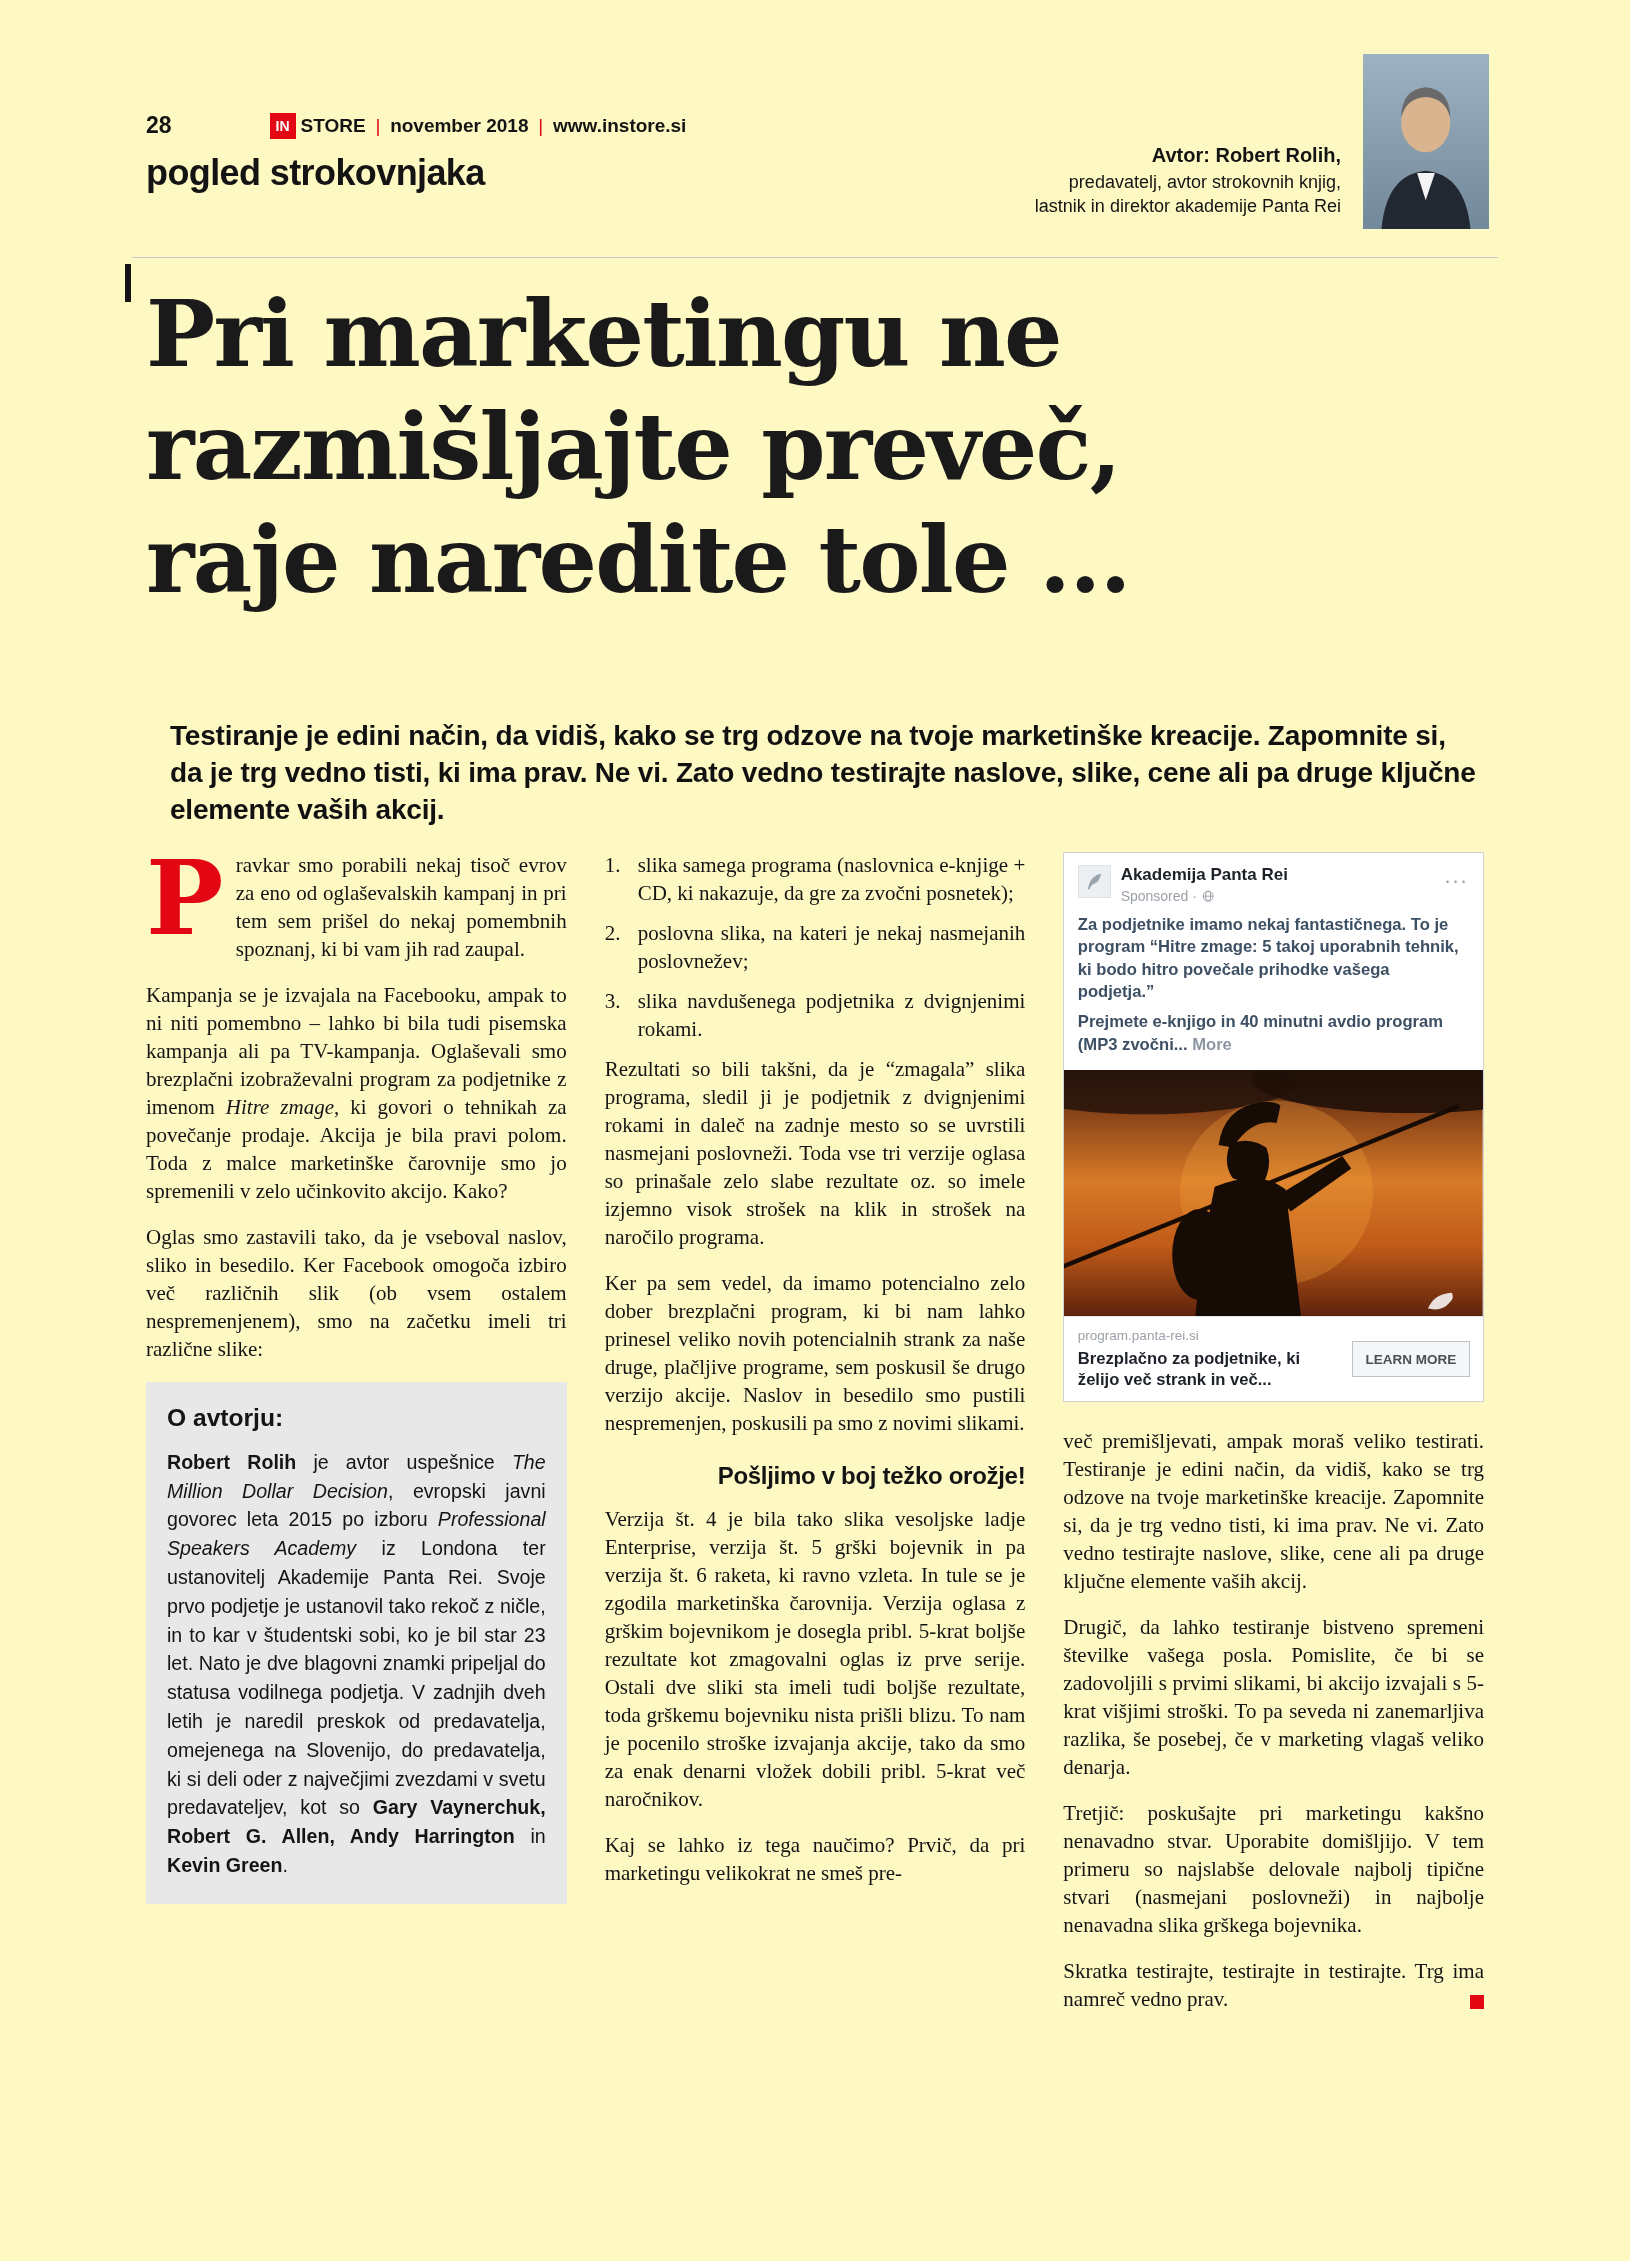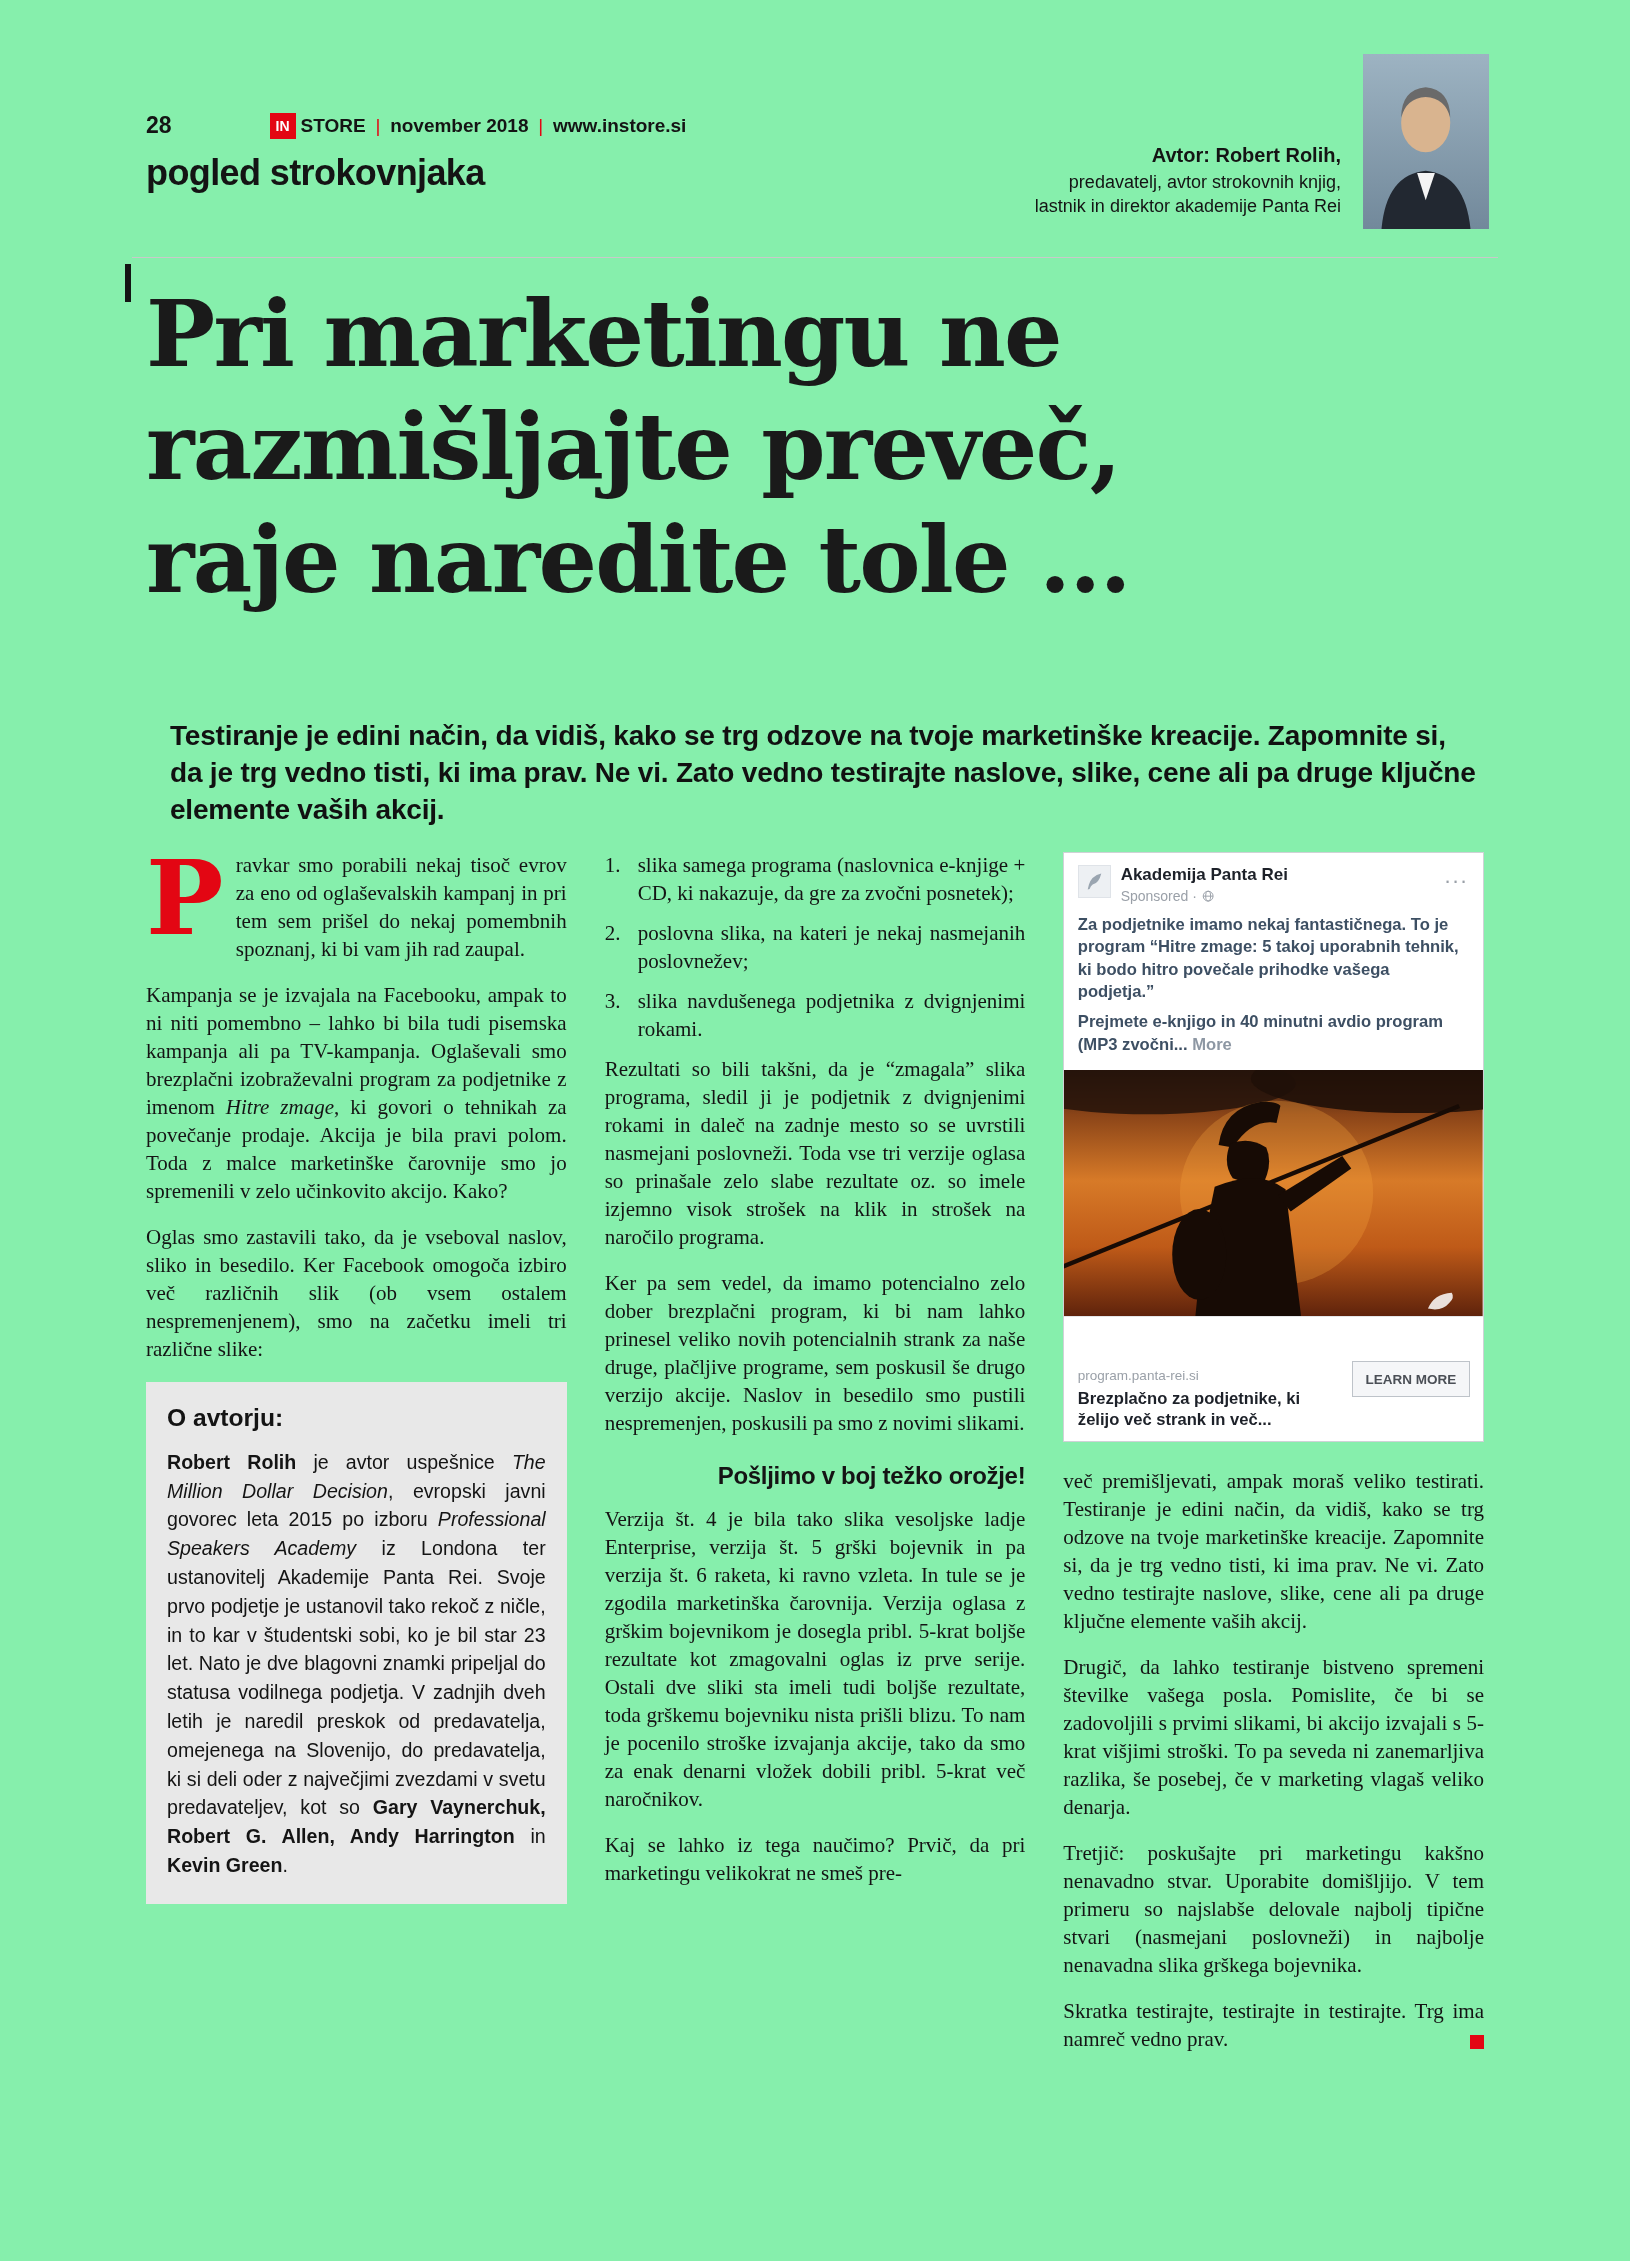--- a/index.html
+++ b/index.html
@@ -1,18 +1,18 @@
 <!DOCTYPE html>
 <html lang="sl" style="--accent: #e30613; --box-bg: #e8e8e8;font-size:9.8px"><head>
 <meta charset="utf-8">
 <style>
   :root{ --accent:#e30613; --box-bg:#e8e8e8; }
   *{box-sizing:border-box;}
   body{margin:0;background:#ffffff;}
-  .page{position:relative;width:1630px;height:2261px;background:#86efac;
+  .page{position:relative;width:1630px;height:2261px;background:#fef9c3;
         font-family:"Liberation Serif",serif;color:#141414;overflow:hidden;}
 
   
   .header-row{position:absolute;top:112px;left:146px;display:flex;align-items:center;}
   .page-num{font:700 23px "Liberation Sans",sans-serif;}
   .brand{display:flex;align-items:center;margin-left:98px;
          font-family:"Liberation Sans",sans-serif;font-weight:700;font-size:19px;}
   .logo-square{width:26px;height:26px;background:var(--accent);color:#fff;
                display:flex;align-items:center;justify-content:center;
                font-size:14px;font-weight:700;margin-right:4.9px;}
@@ -64,21 +64,21 @@
   .ad-names{margin-left:9.8px;flex:1;min-width:0;}
   .ad-page-name{font-weight:700;font-size:17px;color:#1d2129;}
   .ad-sub{font-size:14px;color:#9aa0a8;display:flex;align-items:center;gap:5.5px;margin-top:2.5px;}
   .globe{width:12.3px;height:12.3px;flex:none;}
   .ad-menu{color:#9aa0a8;font-size:22px;letter-spacing:1.8px;line-height:0.5;padding:4.9px 1.2px;cursor:pointer;}
   .ad-body{padding:1.2px 13.5px 6.1px;font-size:16.6px;line-height:1.36;color:#3d4f63;font-weight:600;}
   .ad-body p{margin:0 0 7.4px;}
   .ad-more{color:#8d97a3;font-weight:600;cursor:pointer;}
   .ad-image{display:block;width:100%;height:246px;}
   .ad-footer{border-top:0.6px solid #e4e6e9;padding:11px 13.5px;display:flex;align-items:center;gap:11px;}
-  .ad-footer .left{flex:1;min-width:0;margin-top:40px;}
+  .ad-footer .left{flex:1;min-width:0;}
   .ad-domain{font-size:13.5px;color:#9aa0a8;margin-bottom:4.9px;}
   .ad-headline{font-weight:700;font-size:16.6px;line-height:1.28;color:#1d2129;}
   .ad-cta{flex:none;border:0.6px solid #bec3c9;background:#f5f6f8;color:#4b4f56;
           font:700 13.5px "Liberation Sans",sans-serif;padding:9.8px 12.3px;cursor:pointer;}
 
   .endmark{float:right;width:14px;height:14px;background:var(--accent);margin-top:8.6px;}
 </style>
 </head>
 <body>
 

